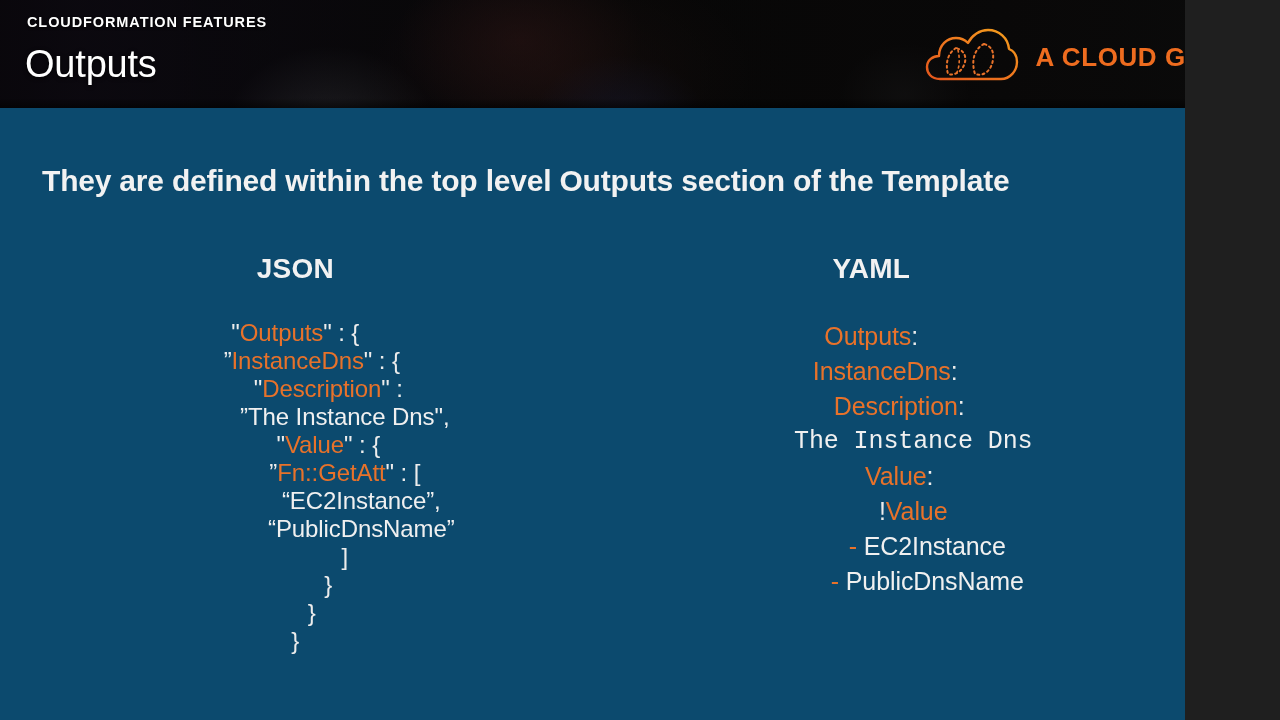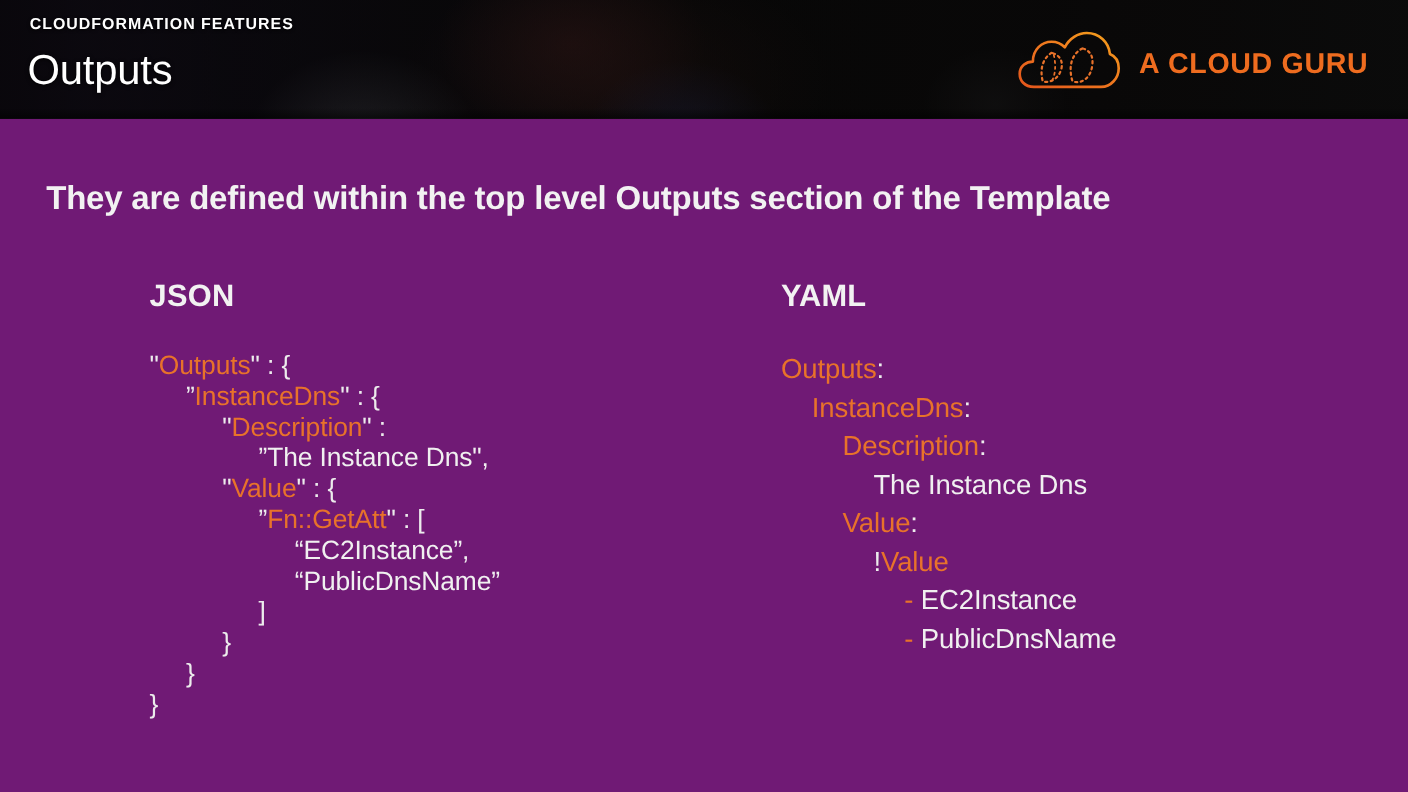--- a/index.html
+++ b/index.html
@@ -11,24 +11,25 @@
     height: 720px;
     overflow: hidden;
     background: #1f1f1f;
     font-family: "Liberation Sans", sans-serif;
     -webkit-font-smoothing: antialiased;
   }
 
   
   .slide {
     position: relative;
-    width: 1280px;
+    width: 1185px;
     height: 720px;
-    background: #701a75;
+    background: #0c4a6e;
     overflow: hidden;
+    text-align: center;
   }
 
   
   .header {
     position: absolute;
     left: 0;
     top: 0;
     width: 1280px;
     height: 108px;
     background: #0a0a0a;
@@ -211,21 +212,21 @@
           <div class="line" style="padding-left: 0px;"><span class="p">}</span></div>
         </div>
     </div>
 
     <div class="panel panel-yaml">
       <div class="panel-heading">YAML</div>
       <div class="code code-yaml" id="yaml-code">
           <div class="line" style="padding-left: 0px;"><span class="k">Outputs</span><span class="p">:</span></div>
           <div class="line" style="padding-left: 28px;"><span class="k">InstanceDns</span><span class="p">:</span></div>
           <div class="line" style="padding-left: 56px;"><span class="k">Description</span><span class="p">:</span></div>
-          <div class="line" style="padding-left: 84px;"><span class="v">The Instance Dns</span></div>
+          <div class="line" style="padding-left: 84px; font-family: Liberation Mono, monospace;"><span class="v">The Instance Dns</span></div>
           <div class="line" style="padding-left: 56px;"><span class="k">Value</span><span class="p">:</span></div>
           <div class="line" style="padding-left: 84px;"><span class="p">!</span><span class="k">Value</span></div>
           <div class="line" style="padding-left: 112px;"><span class="d">- </span><span class="v">EC2Instance</span></div>
           <div class="line" style="padding-left: 112px;"><span class="d">- </span><span class="v">PublicDnsName</span></div>
         </div>
     </div>
 
   </div>
 </div>
 

